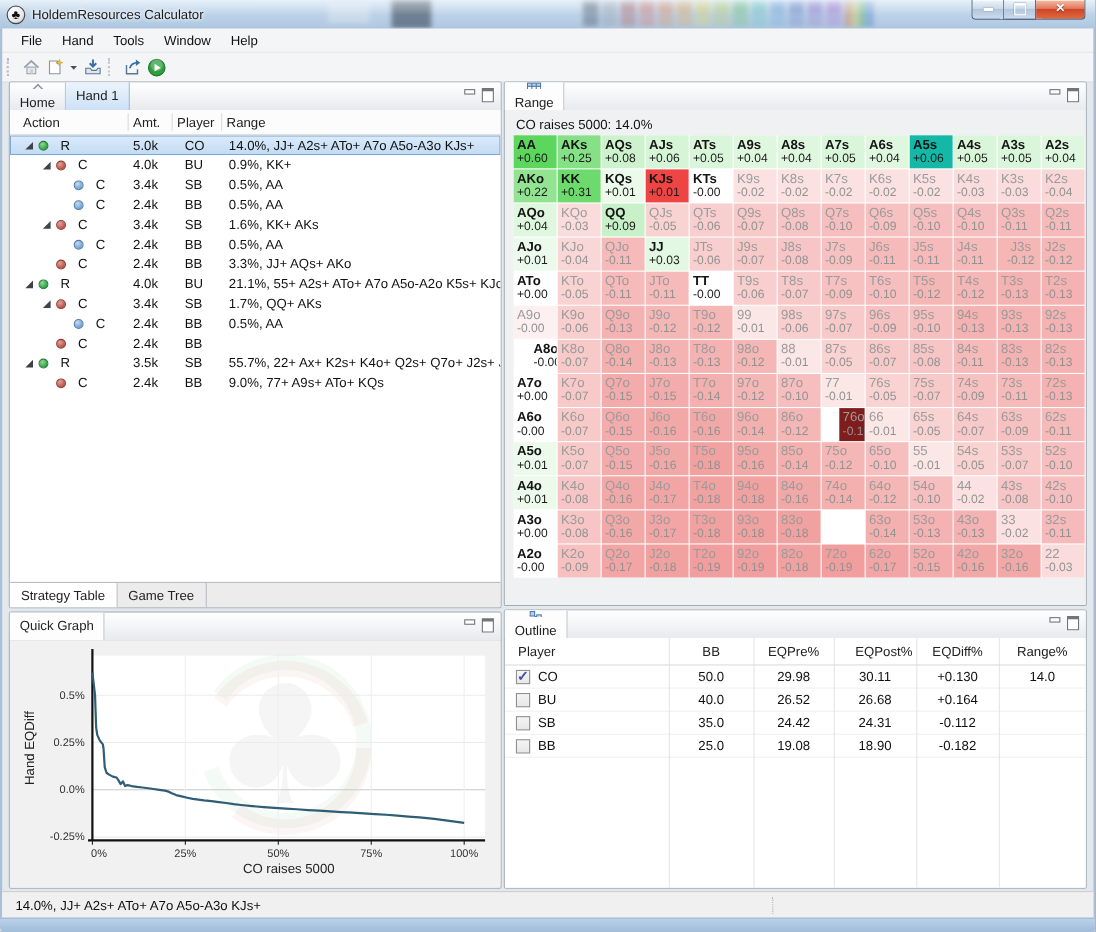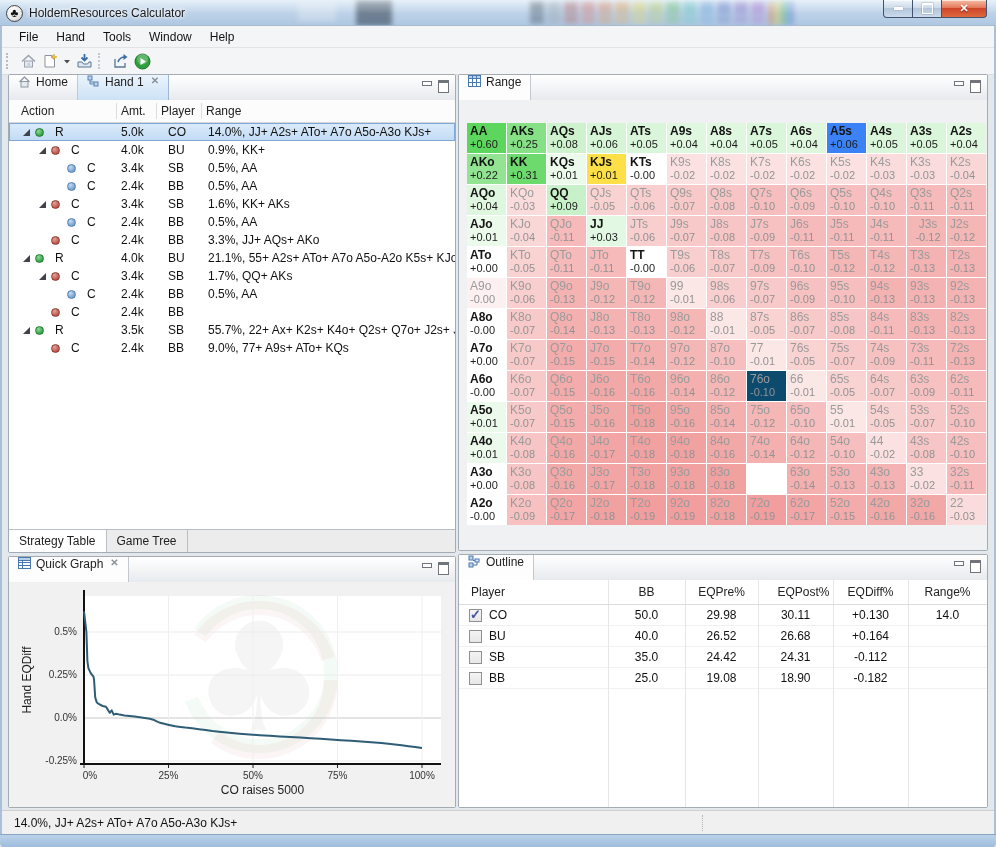--- a/index.html
+++ b/index.html
@@ -36,22 +36,22 @@
   .toolbar{position:absolute;left:2px;top:48px;width:992px;height:26px;background:#f4f5f6;
            display:flex;align-items:center;border-bottom:1px solid #d9dde1;}
   .tgrip{width:5px;height:16px;margin:0 4px 0 4px;border-left:2px dotted #b9bdc2;}
   .tbtn{width:22px;height:22px;display:flex;align-items:center;justify-content:center;border-radius:2px;}
   .tbtn.dd{width:12px;}
   .tsep{width:6px;height:16px;margin:0 3px;border-left:2px dotted #c4c8cd;}
   
   .panel{position:absolute;border:1px solid #a3abb4;background:#f1f2f3;border-radius:2px;box-sizing:border-box;}
   .tabstrip{position:relative;height:25px;background:linear-gradient(#ffffff,#e7eaee);
             border-bottom:1px solid #a8b0b8;display:flex;align-items:stretch;}
-  .tab{display:flex;gap:5px;padding:0 9px;font-size:12px;color:#222;
-       border-right:1px solid #c3c8ce;white-space:nowrap;}
+  .tab{display:flex;align-items:center;gap:5px;padding:0 9px;font-size:12px;color:#222;
+       border-right:1px solid #c3c8ce;white-space:nowrap;flex-direction:column;}
   .tab.active-editor{background:linear-gradient(#ebf4fd,#cde1f6);border-right:1px solid #9db8d4;}
   .tab.active-view{background:#fdfdfd;}
   .tab .tclose{font-size:10px;font-weight:bold;color:#8a8f96;margin-left:2px;}
   .pbtns{position:absolute;right:6px;top:5px;display:flex;gap:7px;}
   .pb-min{width:9px;height:9px;position:relative;}
   .pb-min::after{content:"";position:absolute;left:0;top:1px;width:8px;height:3px;border:1px solid #70757c;background:#fff;}
   .pb-max{width:9px;height:9px;border:1px solid #70757c;border-top:3px solid #70757c;background:#fff;}
   
   #panel-hand{left:8px;top:74px;width:448px;height:479px;}
   .hand-content{position:absolute;left:0;top:25px;right:0;bottom:22px;background:#fff;overflow:hidden;}
@@ -416,20 +416,21 @@
             <path d="M4.5 1 V11.5 M8.5 1 V11.5 M1 7.5 H12.5" stroke="#4a78b0" fill="none"></path>
           </svg>
         <span>Range</span>
       </div>
       <div class="pbtns">
         <div class="pb-min"></div>
         <div class="pb-max"></div>
       </div>
     </div>
     <div class="range-content">
+      <div class="range-head">CO raises 5000: 14.0%</div>
       <div class="hgrid" id="hand-matrix">
           <div class="hcell" style="background: rgb(92, 214, 92);">
             <div class="h">AA</div>
             <div class="v">+0.60</div>
           </div>
           <div class="hcell" style="background: rgb(134, 225, 134);">
             <div class="h">AKs</div>
             <div class="v">+0.25</div>
           </div>
           <div class="hcell" style="background: rgb(205, 242, 205);">
@@ -453,21 +454,21 @@
             <div class="v">+0.04</div>
           </div>
           <div class="hcell" style="background: rgb(218, 246, 218);">
             <div class="h">A7s</div>
             <div class="v">+0.05</div>
           </div>
           <div class="hcell" style="background: rgb(222, 247, 222);">
             <div class="h">A6s</div>
             <div class="v">+0.04</div>
           </div>
-          <div class="hcell" style="background: #3b82f6;">
+          <div class="hcell" style="background: #14b8a6;">
             <div class="h">A5s</div>
             <div class="v">+0.06</div>
           </div>
           <div class="hcell" style="background: rgb(218, 246, 218);">
             <div class="h">A4s</div>
             <div class="v">+0.05</div>
           </div>
           <div class="hcell" style="background: rgb(218, 246, 218);">
             <div class="h">A3s</div>
             <div class="v">+0.05</div>
@@ -481,21 +482,21 @@
             <div class="v">+0.22</div>
           </div>
           <div class="hcell" style="background: rgb(109, 218, 109);">
             <div class="h">KK</div>
             <div class="v">+0.31</div>
           </div>
           <div class="hcell" style="background: rgb(235, 250, 235);">
             <div class="h">KQs</div>
             <div class="v">+0.01</div>
           </div>
-          <div class="hcell" style="background: #fde047;">
+          <div class="hcell" style="background: #ef4444;">
             <div class="h">KJs</div>
             <div class="v">+0.01</div>
           </div>
           <div class="hcell" style="background: rgb(255, 255, 255);">
             <div class="h">KTs</div>
             <div class="v">-0.00</div>
           </div>
           <div class="hcell gray" style="background: rgb(251, 225, 225);">
             <div class="h">K9s</div>
             <div class="v">-0.02</div>
@@ -729,21 +730,21 @@
             <div class="v">-0.13</div>
           </div>
           <div class="hcell gray" style="background: rgb(245, 178, 178);">
             <div class="h">93s</div>
             <div class="v">-0.13</div>
           </div>
           <div class="hcell gray" style="background: rgb(245, 178, 178);">
             <div class="h">92s</div>
             <div class="v">-0.13</div>
           </div>
-          <div class="hcell" style="background: rgb(255, 255, 255);">
+          <div class="hcell" style="background: rgb(255, 255, 255); margin-left: 15px;">
             <div class="h">A8o</div>
             <div class="v">-0.00</div>
           </div>
           <div class="hcell gray" style="background: rgb(248, 201, 201);">
             <div class="h">K8o</div>
             <div class="v">-0.07</div>
           </div>
           <div class="hcell gray" style="background: rgb(244, 175, 175);">
             <div class="h">Q8o</div>
             <div class="v">-0.14</div>
@@ -861,21 +862,21 @@
             <div class="v">-0.16</div>
           </div>
           <div class="hcell gray" style="background: rgb(244, 175, 175);">
             <div class="h">96o</div>
             <div class="v">-0.14</div>
           </div>
           <div class="hcell gray" style="background: rgb(245, 182, 182);">
             <div class="h">86o</div>
             <div class="v">-0.12</div>
           </div>
-          <div class="hcell gray" style="background: #0c4a6e;">
+          <div class="hcell gray" style="background: #7f1d1d; margin-left: 16px;">
             <div class="h">76o</div>
             <div class="v">-0.10</div>
           </div>
           <div class="hcell gray" style="background: rgb(252, 231, 231);">
             <div class="h">66</div>
             <div class="v">-0.01</div>
           </div>
           <div class="hcell gray" style="background: rgb(249, 210, 210);">
             <div class="h">65s</div>
             <div class="v">-0.05</div>

